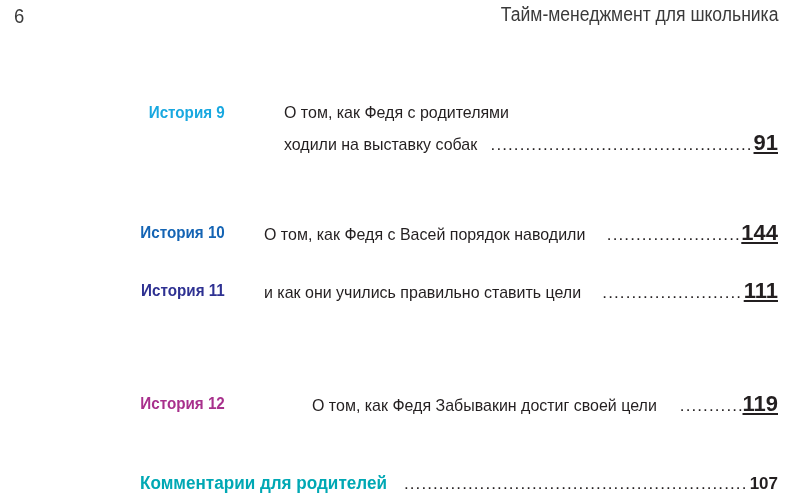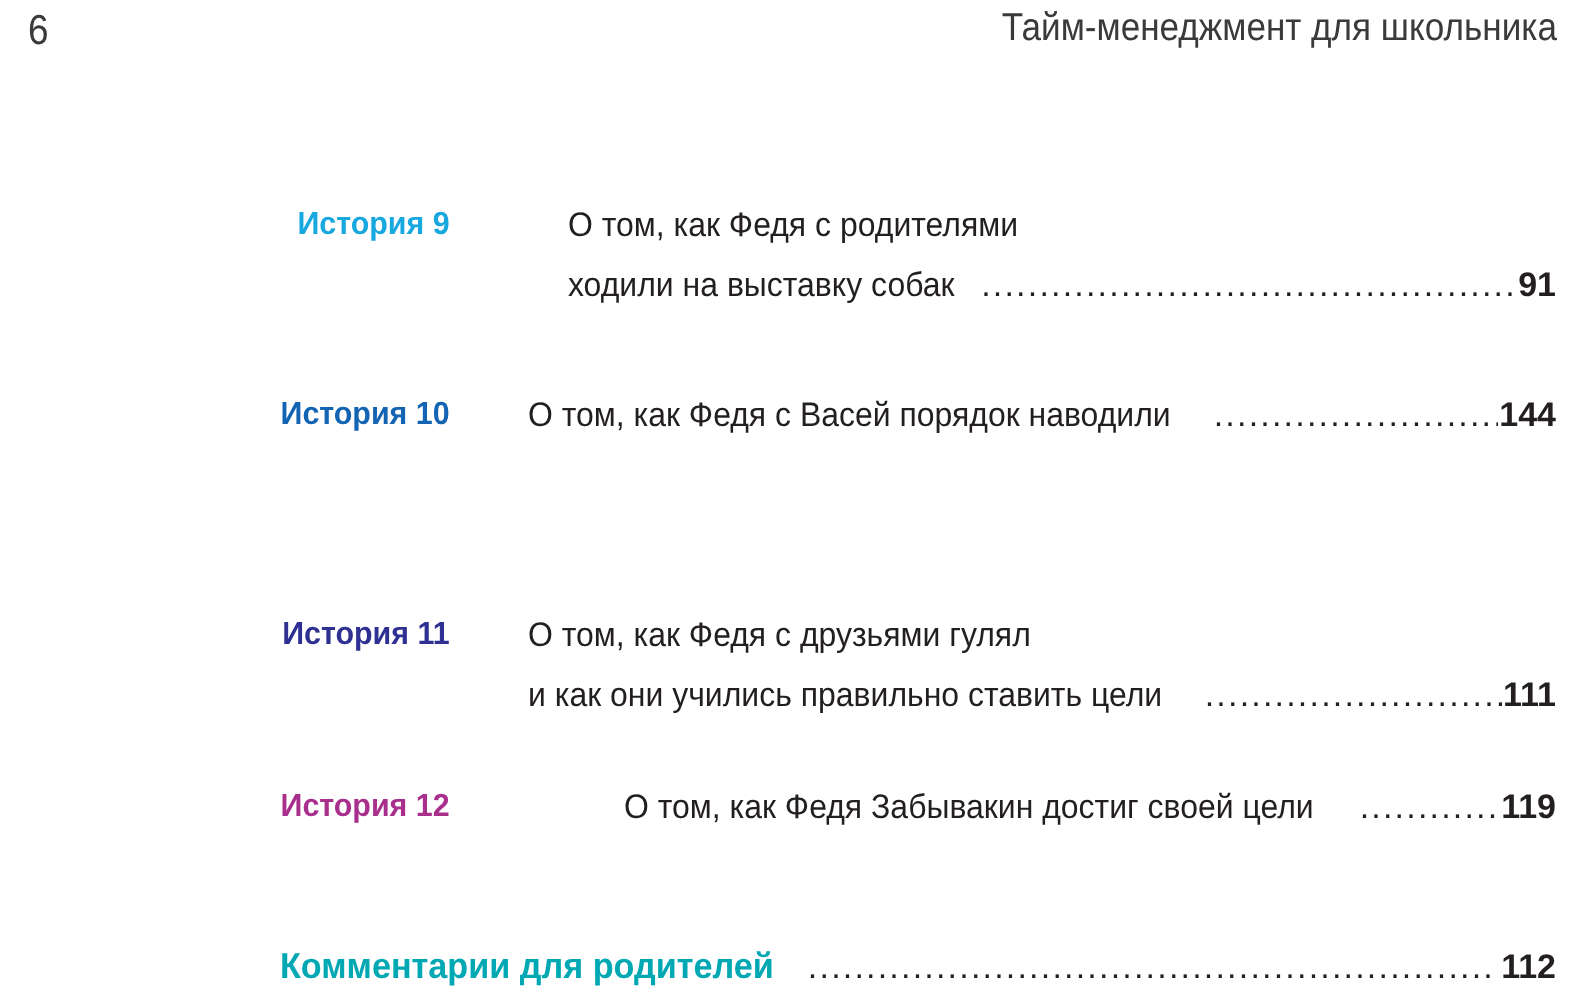--- a/index.html
+++ b/index.html
@@ -137,22 +137,23 @@
     font-size: 17px;
     letter-spacing: 1.1px;
     margin: 0 1px 0 1px;
   }
   .line .leader::before {
     content: "........................................................................................................................";
   }
   .line .pg {
     flex: 0 0 auto;
     font-weight: bold;
-    font-size: 17px;
-    color: #231f20;
+    font-size: 22px;
+    color: #231f20;
+    text-decoration: underline;
   }
 
   
 
   .section-entry {
     position: absolute;
     left: 0;
     width: 764px;
     display: flex;
     align-items: baseline;
@@ -206,53 +207,50 @@
           <div class="line no-leader">
             <span class="txt">О том, как Федя с родителями</span>
           </div>
           <div class="line">
             <span class="txt">ходили на выставку собак</span>
             <span class="leader"></span>
             <span class="pg">91</span>
           </div>
         </div>
       </div>
-      <div class="entry" style="top: 156px;">
+      <div class="entry" style="top: 181px;">
         <div class="entry-label" style="color: rgb(20, 100, 180);">История 10</div>
         <div class="entry-body">
           <div class="line">
             <span class="txt">О том, как Федя с Васей порядок наводили</span>
             <span class="leader"></span>
             <span class="pg">144</span>
           </div>
         </div>
       </div>
-      <div class="entry" style="top: 266px;">
+      <div class="entry" style="top: 239px;">
         <div class="entry-label" style="color: rgb(46, 49, 146);">История 11</div>
         <div class="entry-body">
-          <div class="line no-leader">
-            <span class="txt">О том, как Федя с друзьями гулял</span>
-          </div>
           <div class="line">
             <span class="txt">и как они учились правильно ставить цели</span>
             <span class="leader"></span>
             <span class="pg">111</span>
           </div>
         </div>
       </div>
       <div class="entry" style="top: 352px; gap: 48px;">
         <div class="entry-label" style="color: rgb(168, 48, 140);">История 12</div>
         <div class="entry-body">
           <div class="line">
             <span class="txt">О том, как Федя Забывакин достиг своей цели</span>
             <span class="leader"></span>
             <span class="pg">119</span>
           </div>
         </div>
       </div>
       <div class="section-entry" style="top: 432px;">
         <span class="section-title" style="color: rgb(0, 168, 180);">Комментарии для родителей</span>
         <span class="leader"></span>
-        <span class="pg">112</span>
+        <span class="pg">107</span>
       </div>
     </div>
 
 </div>
 
 </body></html>

